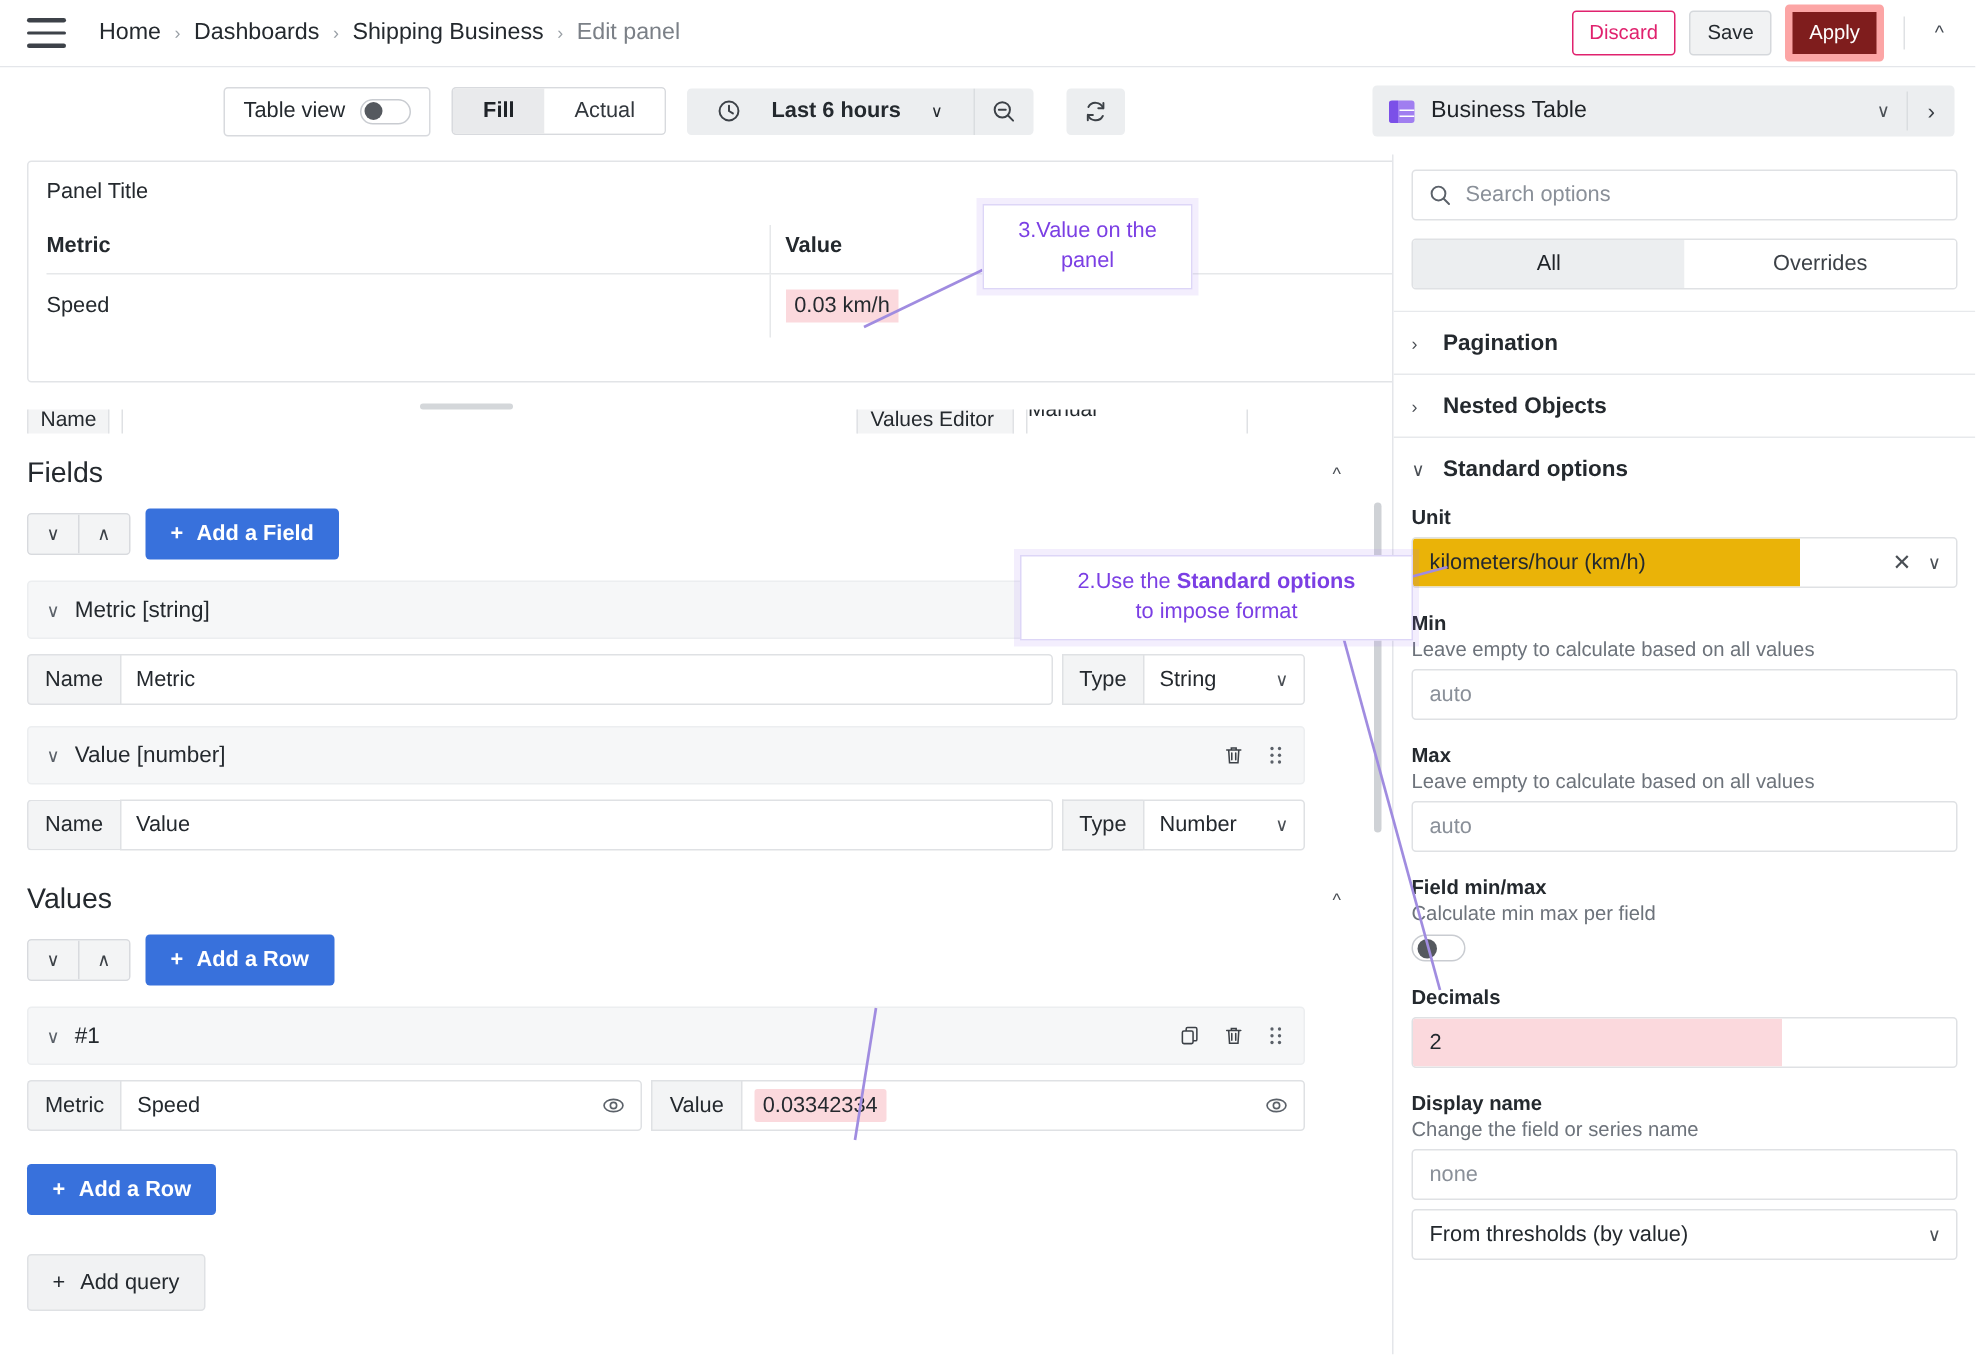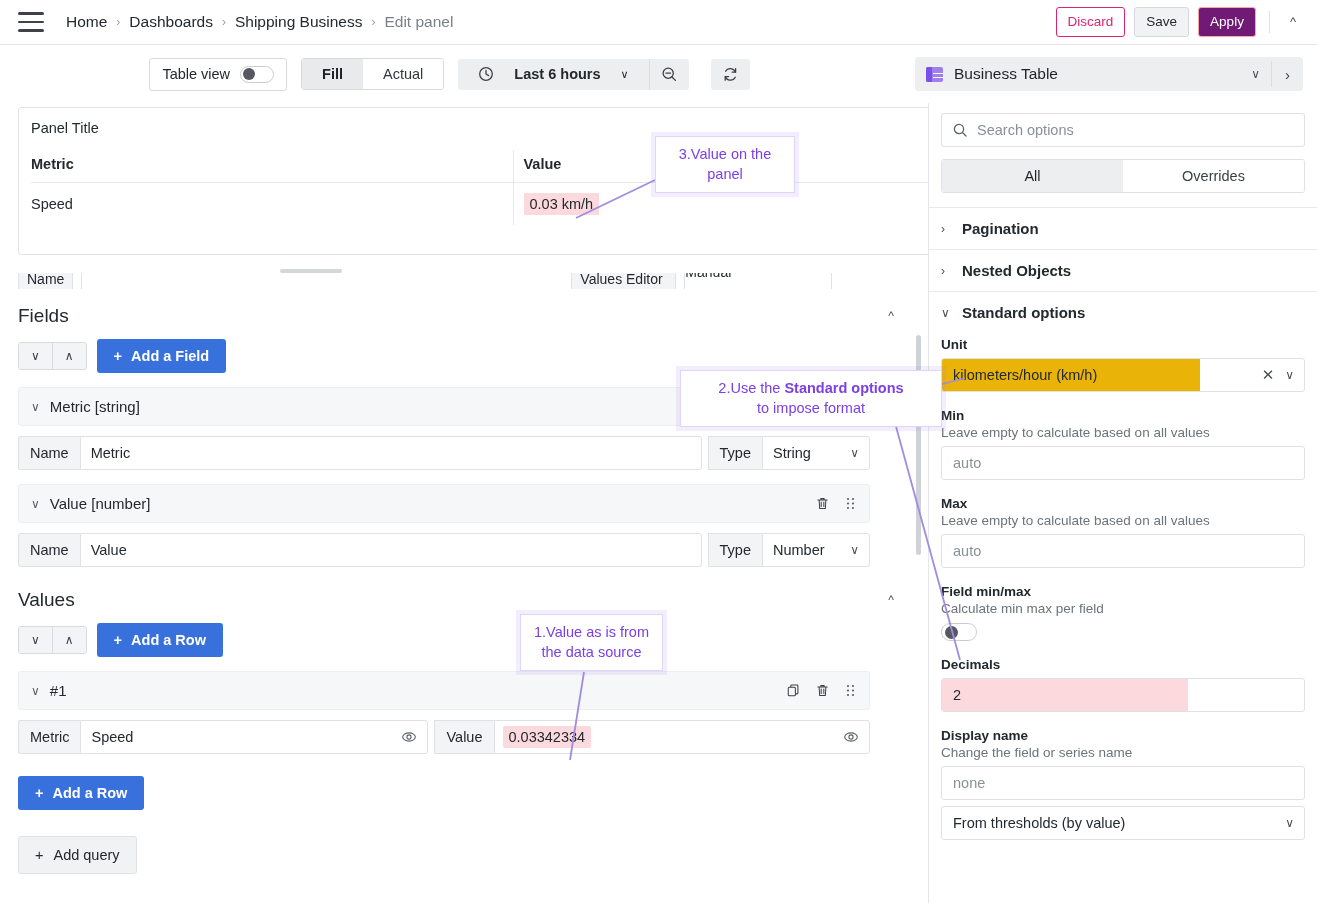--- a/index.html
+++ b/index.html
@@ -21,21 +21,21 @@
   .hamburger { width:26px; height:20px; display:flex; flex-direction:column; justify-content:space-between; cursor:pointer; margin-right:22px;}
   .hamburger span { display:block; height:2.6px; background:#3d4249; border-radius:2px; }
   .crumbs { display:flex; align-items:center; gap:9px; font-size:15.5px; }
   .crumb { color:#24292e; text-decoration:none; cursor:pointer; }
   .crumb.last { color:#7b8087; }
   .crumb-sep { color:#9aa0a6; font-size:12px; }
   .topbar-right { margin-left:auto; display:flex; align-items:center; gap:9px; }
   .btn { font-family:inherit; font-size:13.5px; border-radius:3px; padding:5px 11px; cursor:pointer; line-height:1.3; }
   .btn-discard { border:1px solid #e0226e; color:#e0226e; background:#fff; }
   .btn-save { border:1px solid #d5d8dc; color:#24292e; background:#f1f2f3; }
-  .btn-apply { border:1px solid #fca5a5; color:#fff; background:#701a75; }
+  .btn-apply { border:5px solid #fca5a5; color:#fff; background:#7f1d1d; }
   .topbar-div { width:1px; height:22px; background:#dfe1e4; margin:0 4px; }
   .chev-up { color:#464c54; font-size:13px; padding:3px 7px; cursor:pointer; }
 
   
   .toolbar {
     height:58px; min-height:58px; display:flex; align-items:center;
     background:#fff; padding:0 14px 0 0;
   }
   .toolbar-left { flex:1; display:flex; justify-content:center; align-items:center; gap:14px; padding-right:10px;}
   .tableview-box {
@@ -503,18 +503,14 @@
   <div class="anno" style="left:655px; top:136px; width:140px;">
     <span>3.Value on the</span><br>
     <span>panel</span>
   </div>
 
   <div class="anno" style="left:680px; top:370px; width:262px;">
     <span>2.Use the </span><b>Standard options</b><br>
     <span>to impose format</span>
   </div>
 
-  <div class="anno" style="left:520px; top:614px; width:143px;">
-    <span>1.Value as is from</span><br>
-    <span>the data source</span>
-  </div>
 
 </div>
 
 </body></html>

